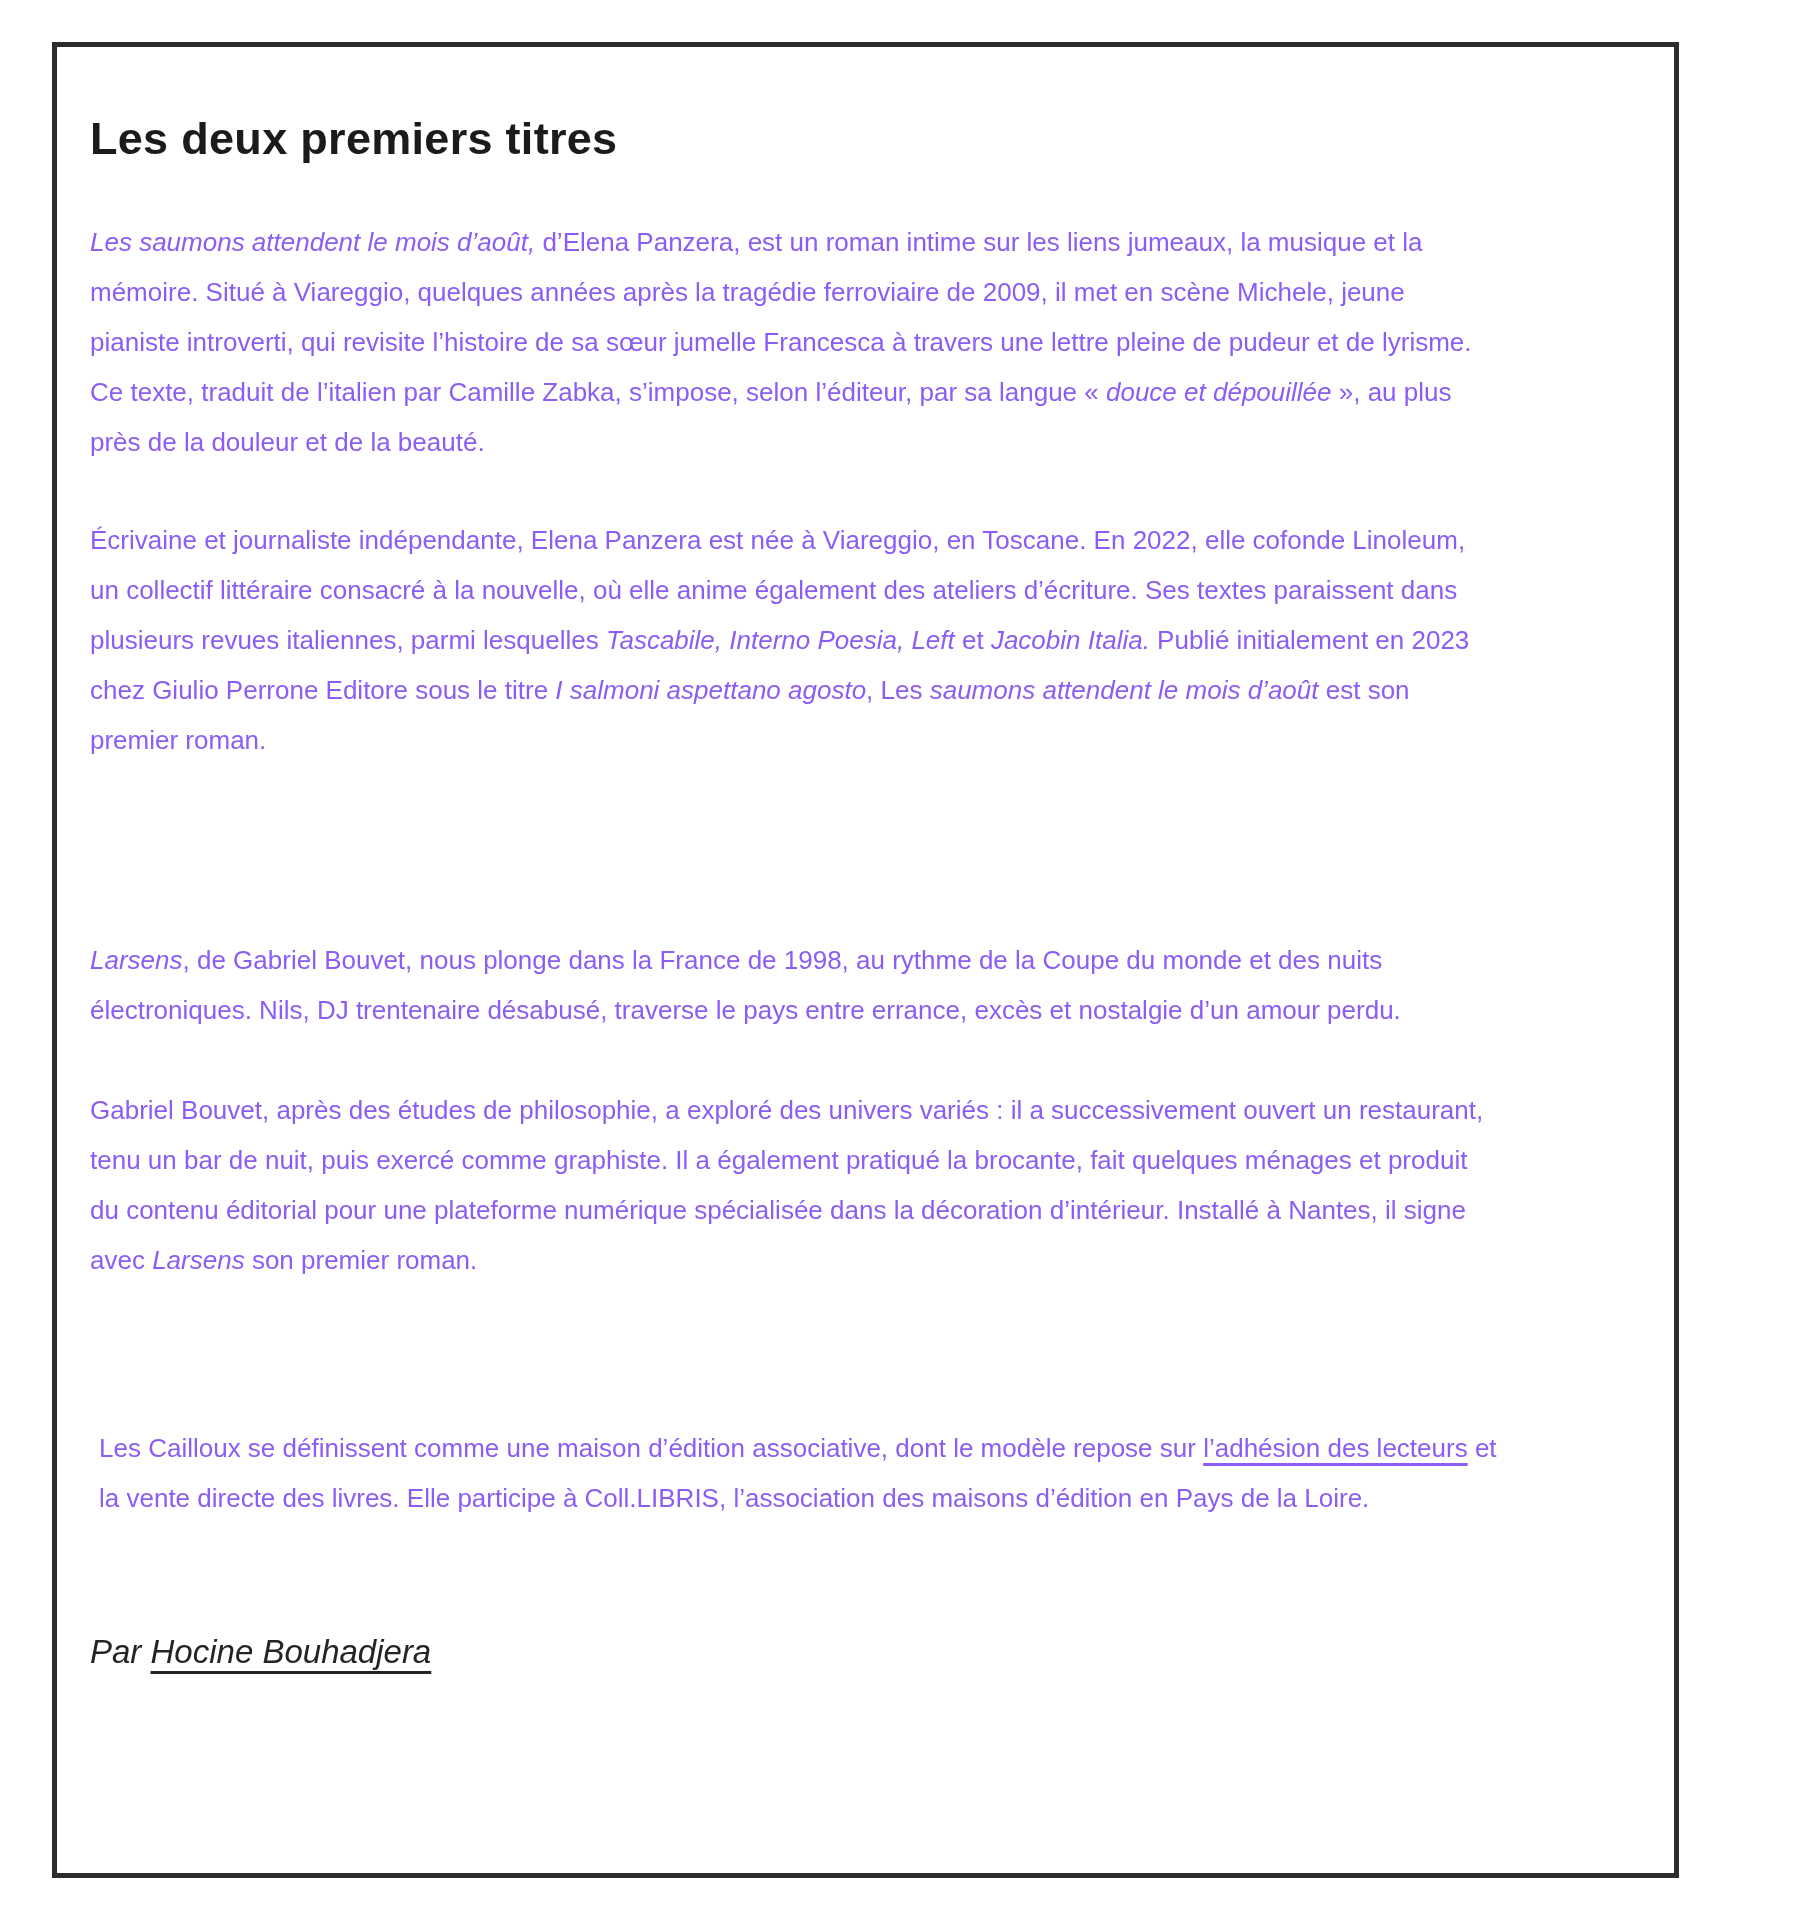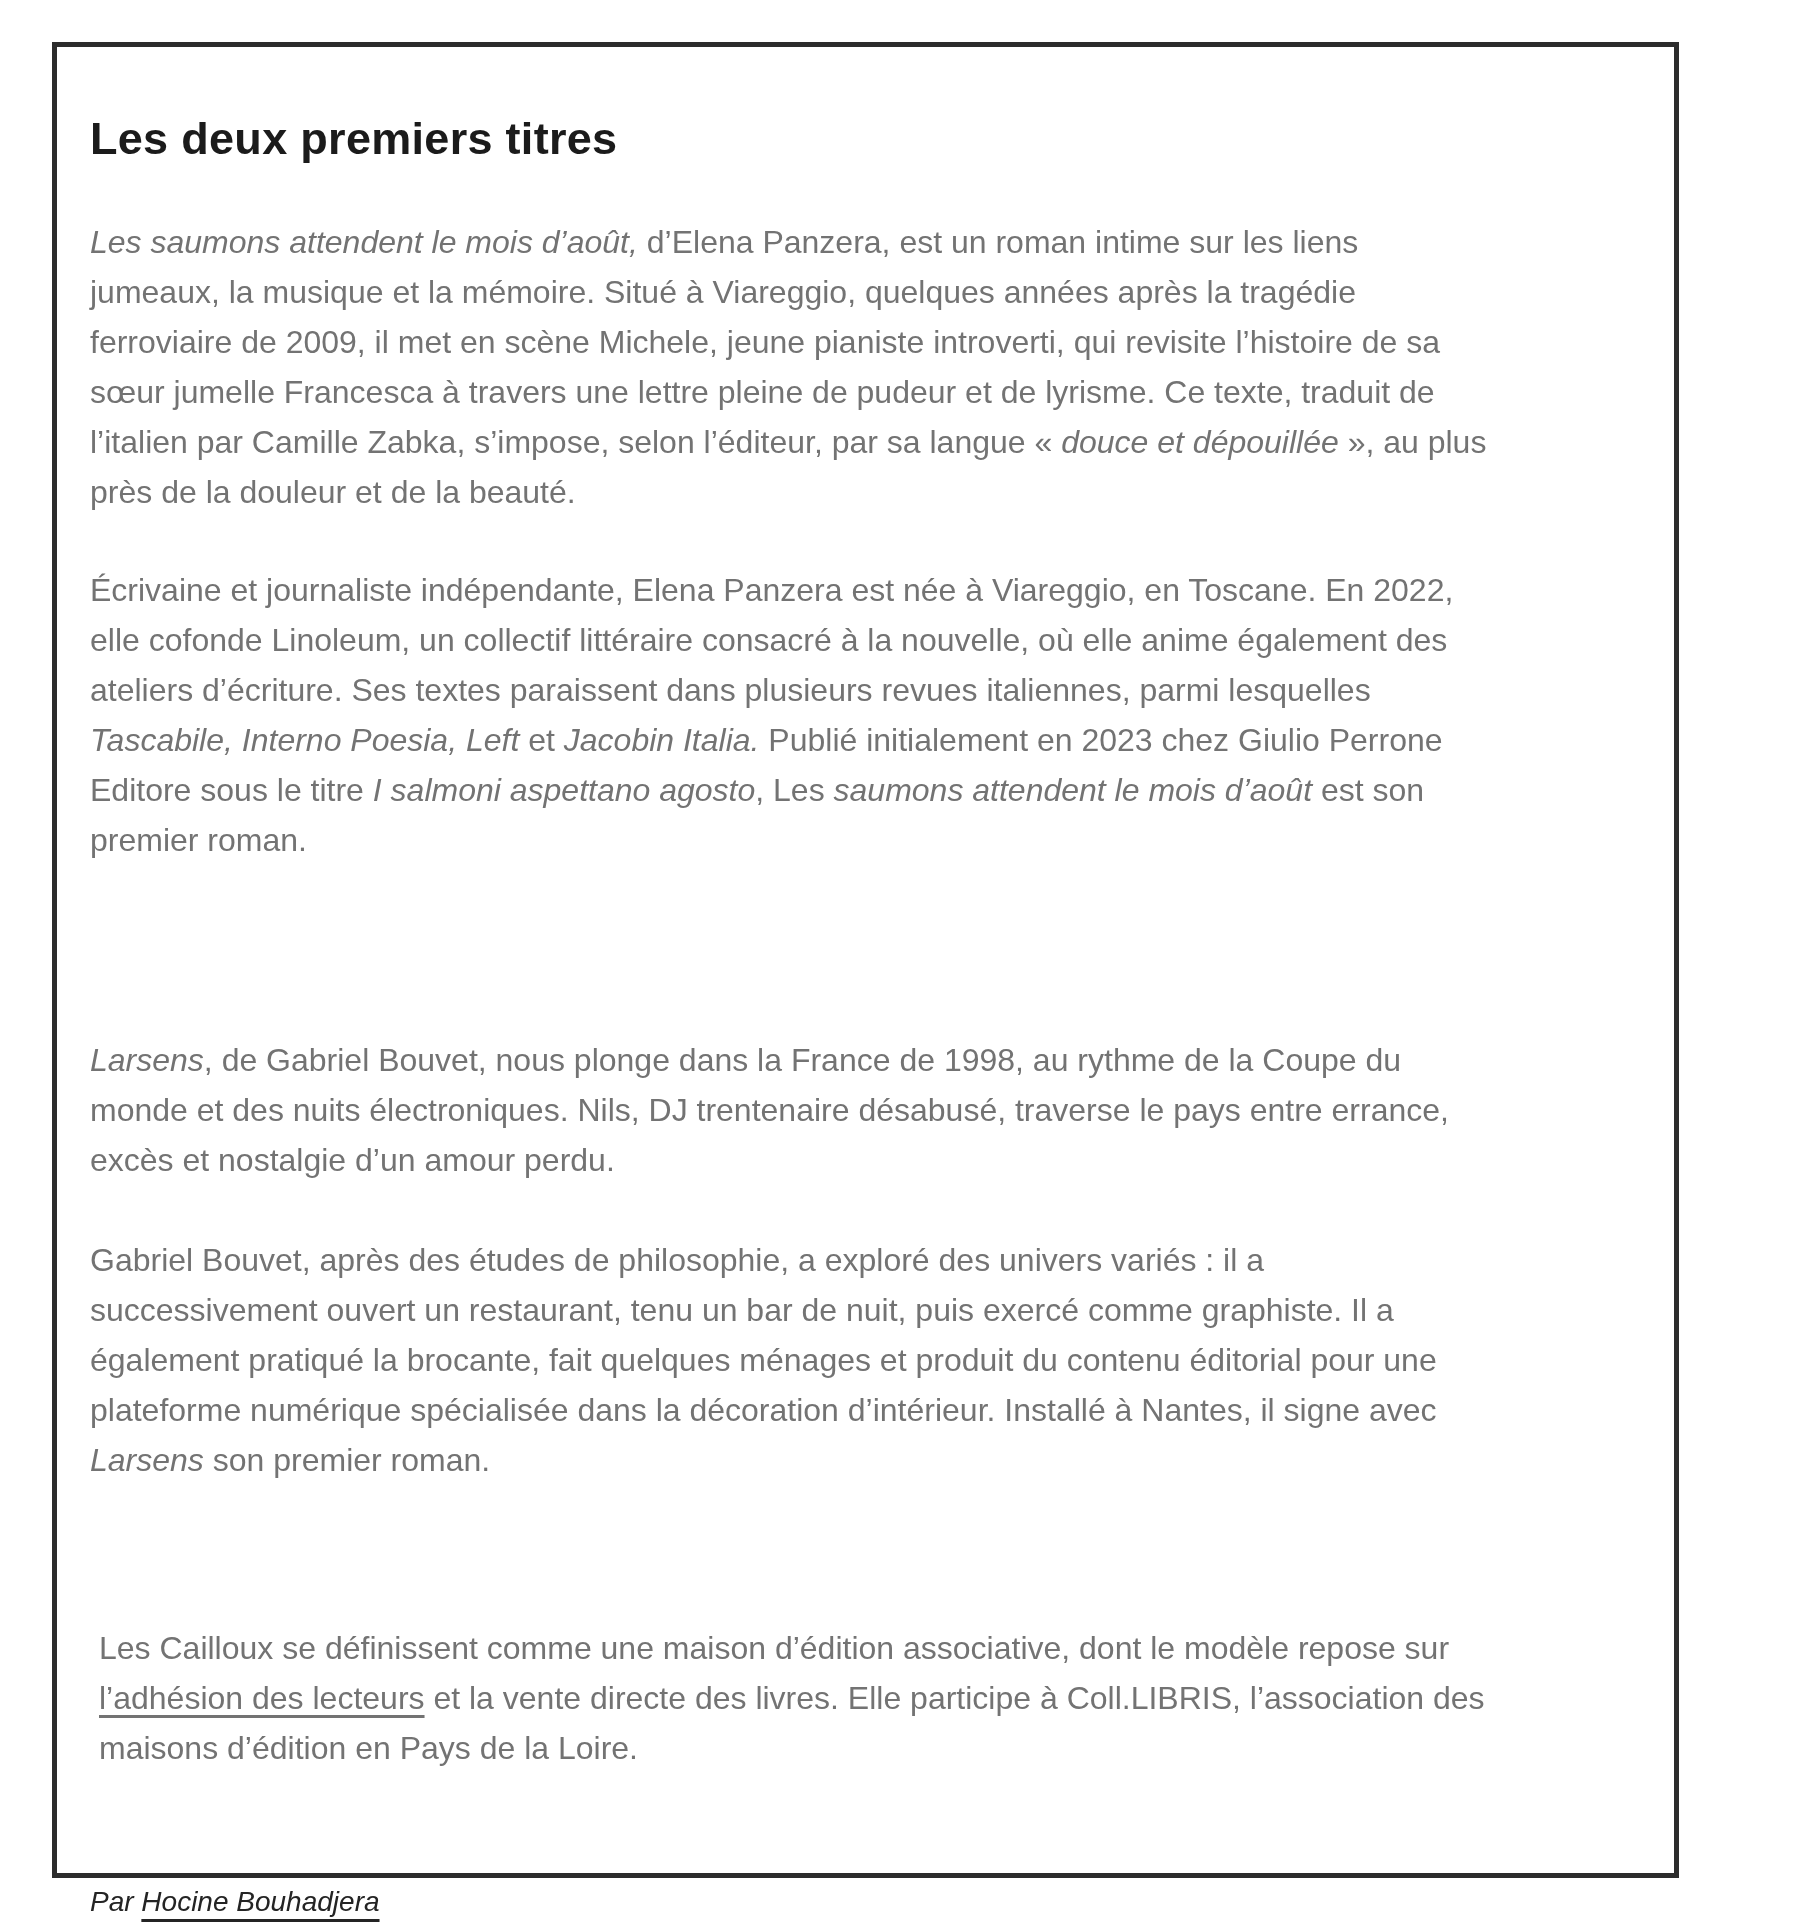--- a/index.html
+++ b/index.html
@@ -30,40 +30,40 @@
   h1.page-title {
     margin: 0;
     font-size: 45px;
     line-height: 1.15;
     font-weight: 800;
     letter-spacing: 0.3px;
     color: #1b1b1b;
   }
   .article-body p {
     margin: 48px 0 0 0;
-    font-size: 32px;
+    font-size: 26px;
     line-height: 50px;
     max-width: 1400px;
-    color: #737373;
+    color: #8b5cf6;
   }
   .article-body p:nth-of-type(1) { margin-top: 52px; }
   .article-body p:nth-of-type(3) { margin-top: 170px; }
   .article-body p:nth-of-type(4) { margin-top: 50px; }
   .article-body p:nth-of-type(5) { margin-top: 138px; padding-left: 9px; }
   .italic { font-style: italic; }
   a.text-link {
     color: inherit;
     text-decoration: underline;
     text-decoration-thickness: 2.5px;
     text-underline-offset: 6px;
     cursor: pointer;
   }
   .byline {
     margin-top: 105px;
-    font-size: 28px;
+    font-size: 33px;
     line-height: 48px;
     font-style: italic;
     color: #242424;
   }
   .byline a.text-link {
     text-decoration-thickness: 3px;
     text-underline-offset: 8px;
   }
 </style>
 </head>

